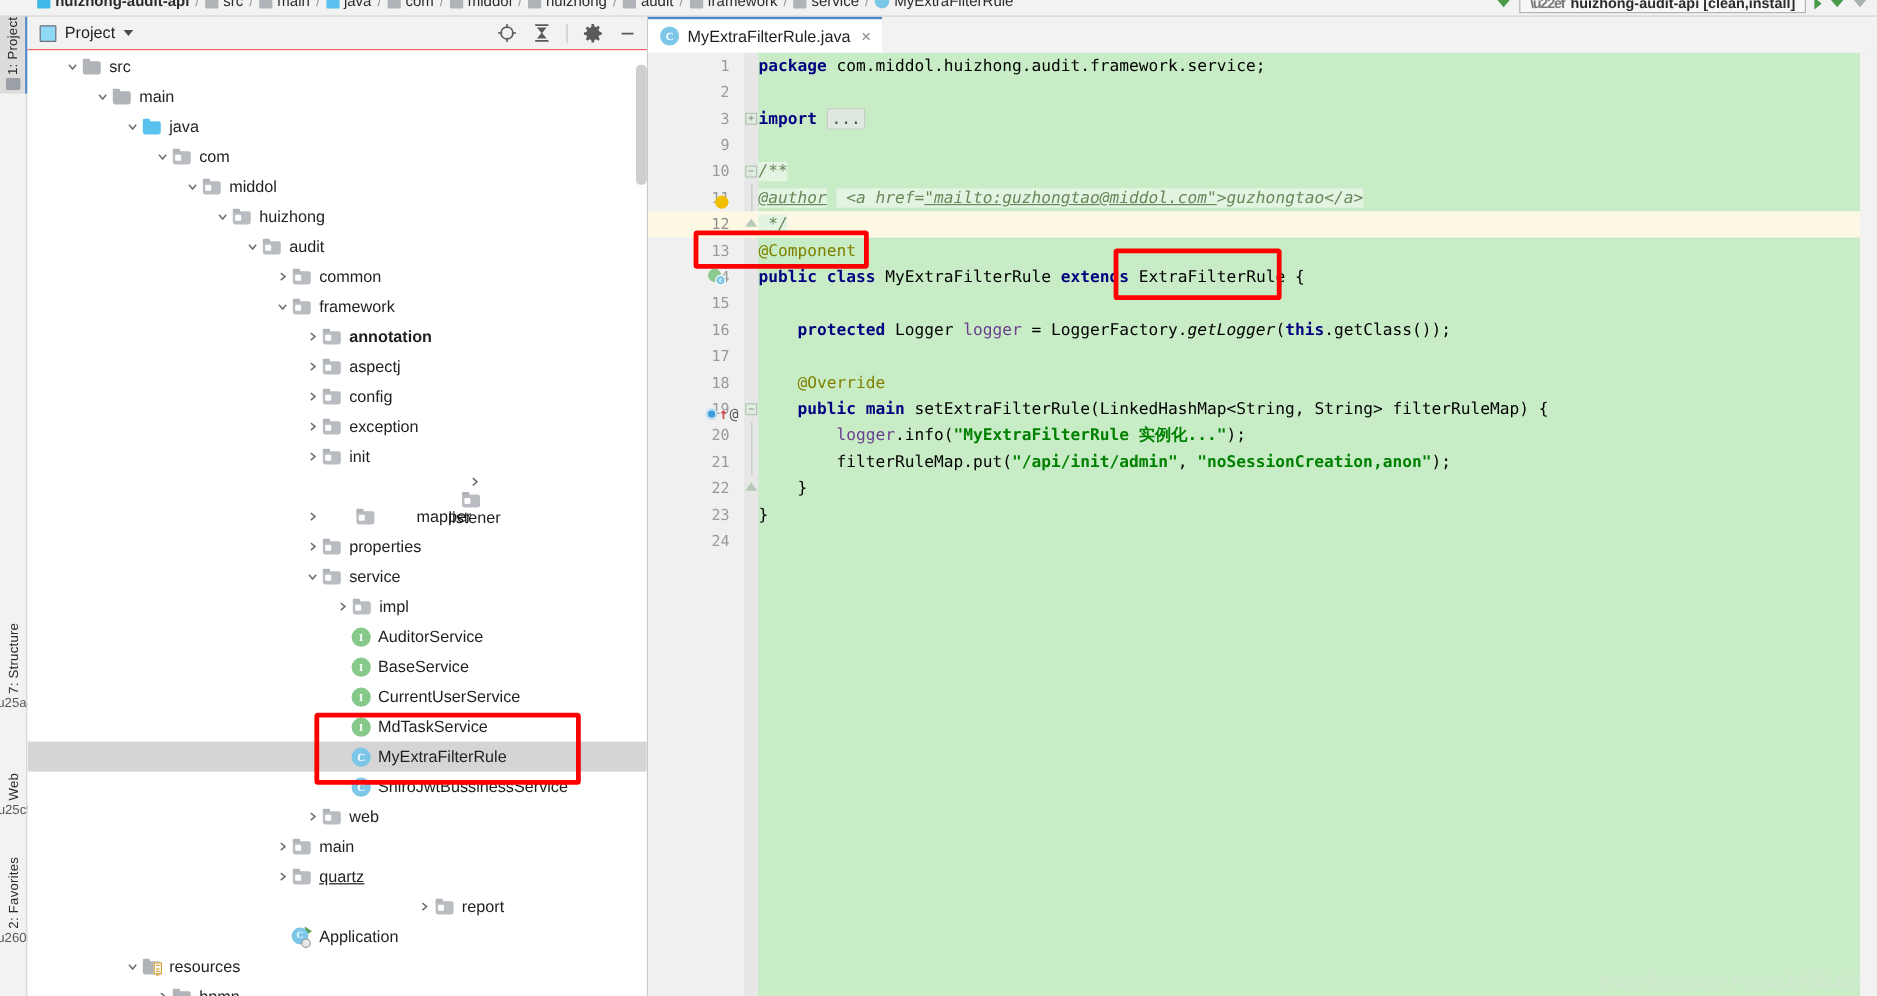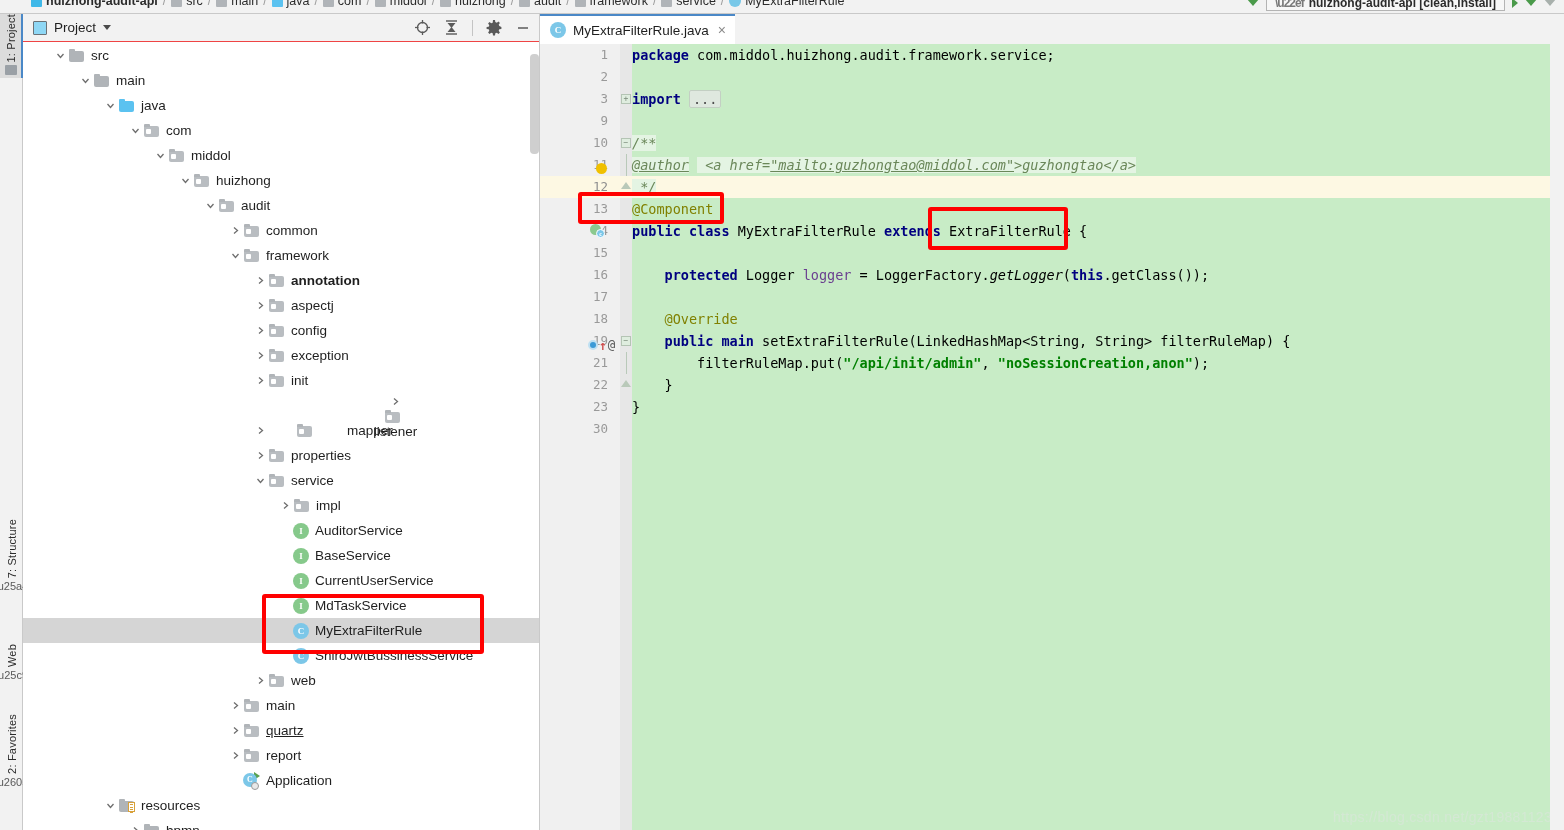--- a/index.html
+++ b/index.html
@@ -627,21 +627,21 @@
           <span class="twist">
             <svg width="9" height="9" viewBox="0 0 9 9">
               <polyline points="3,1.5 6.5,4.5 3,7.5" fill="none" stroke="#6e6e6e" stroke-width="1.3"></polyline>
             </svg>
           </span>
           <span class="tico folder pkg">
             <span class="dot"></span>
           </span>
           <span>quartz</span>
         </div>
-        <div class="trow" style="padding-left: 204px;">
+        <div class="trow" style="padding-left: 204px; justify-content: center;">
           <span class="twist">
             <svg width="9" height="9" viewBox="0 0 9 9">
               <polyline points="3,1.5 6.5,4.5 3,7.5" fill="none" stroke="#6e6e6e" stroke-width="1.3"></polyline>
             </svg>
           </span>
           <span class="tico folder pkg">
             <span class="dot"></span>
           </span>
           <span>report</span>
         </div>
@@ -702,24 +702,25 @@
           <div class="cline"><span class="lnum">10</span><span class="fold-marker" style="top: 6px;">−</span><span class="ctext"><span class="doc docbg">/**</span></span></div>
           <div class="cline"><span class="lnum">11</span><span class="gicon" style="left: 56px; top: 5px;"><span class="bulb"></span></span><span class="fold-line" style="top: 0px; height: 22px;"></span><span class="ctext"><span class="doc docbg" style="text-decoration:underline">@author</span> <span class="doc docbg"> &lt;a href=</span><span class="doc docbg" style="text-decoration:underline">"mailto:guzhongtao@middol.com"</span><span class="doc docbg">&gt;guzhongtao&lt;/a&gt;</span></span></div>
           <div class="cline hl"><span class="lnum">12</span><span class="fold-tri" style="top: 6px; border-bottom: 7px solid rgb(185, 201, 185);"></span><span class="ctext"><span class="doc docbg"> */</span></span></div>
           <div class="cline"><span class="lnum">13</span><span class="ctext"><span class="anno">@Component</span></span></div>
           <div class="cline"><span class="lnum">14</span><span class="impl-ico"><span class="big"></span><span class="sml">c</span></span><span class="ctext"><span class="kw">public</span> <span class="kw">class</span> MyExtraFilterRule <span class="kw">extends</span> ExtraFilterRule {</span></div>
           <div class="cline"><span class="lnum">15</span><span class="ctext"></span></div>
           <div class="cline"><span class="lnum">16</span><span class="ctext">    <span class="kw">protected</span> Logger <span class="fld">logger</span> = LoggerFactory.<span class="ital">getLogger</span>(<span class="kw">this</span>.getClass());</span></div>
           <div class="cline"><span class="lnum">17</span><span class="ctext"></span></div>
           <div class="cline"><span class="lnum">18</span><span class="ctext">    <span class="anno">@Override</span></span></div>
           <div class="cline"><span class="lnum">19</span><span class="ovr-ico"><span class="bluedot"></span><span class="redarrow">↑</span><span class="atg">@</span></span><span class="fold-marker" style="top: 6px;">−</span><span class="ctext">    <span class="kw">public</span> <span class="kw">main</span> setExtraFilterRule(LinkedHashMap&lt;String, String&gt; filterRuleMap) {</span></div>
+          <div class="cline"><span class="lnum">20</span><span class="fold-line" style="top: 0px; height: 22px;"></span><span class="ctext">        <span class="fld">logger</span>.info(<span class="str">"MyExtraFilterRule 实例化..."</span>);</span></div>
           <div class="cline"><span class="lnum">21</span><span class="fold-line" style="top: 0px; height: 22px;"></span><span class="ctext">        filterRuleMap.put(<span class="str">"/api/init/admin"</span>, <span class="str">"noSessionCreation,anon"</span>);</span></div>
           <div class="cline"><span class="lnum">22</span><span class="fold-tri" style="top: 6px; border-bottom: 7px solid rgb(185, 201, 185);"></span><span class="ctext">    }</span></div>
           <div class="cline"><span class="lnum">23</span><span class="ctext">}</span></div>
-          <div class="cline"><span class="lnum">30</span><span class="ctext"></span></div>
+          <div class="cline"><span class="lnum">24</span><span class="ctext"></span></div>
         </div>
       <div class="watermark">https://blog.csdn.net/gzt19881123</div>
     </div>
     <div class="escroll"></div>
   </div>
 
   <div id="redboxes">
       <div class="redbox" style="left: 578px; top: 192px; width: 146px; height: 32px; border-color: rgb(255, 0, 0);"></div>
       <div class="redbox" style="left: 928px; top: 207px; width: 140px; height: 43px; border-color: rgb(255, 0, 0);"></div>
       <div class="redbox" style="left: 262px; top: 594px; width: 222px; height: 60px; border-color: rgb(255, 0, 0);"></div>

